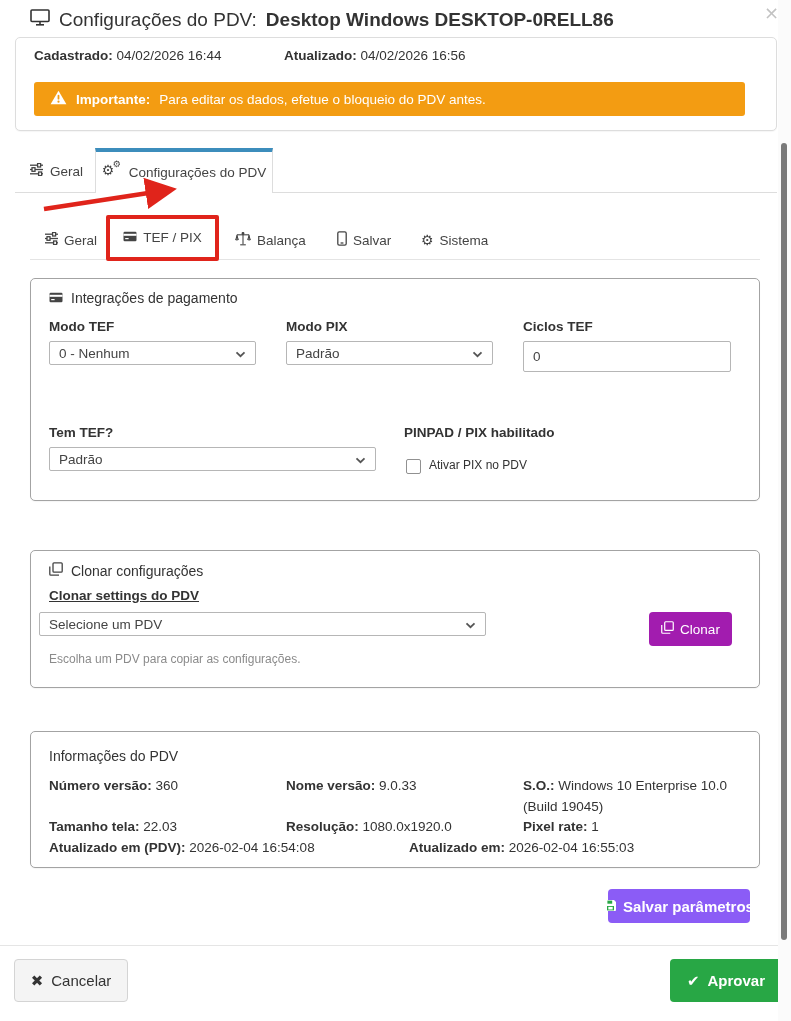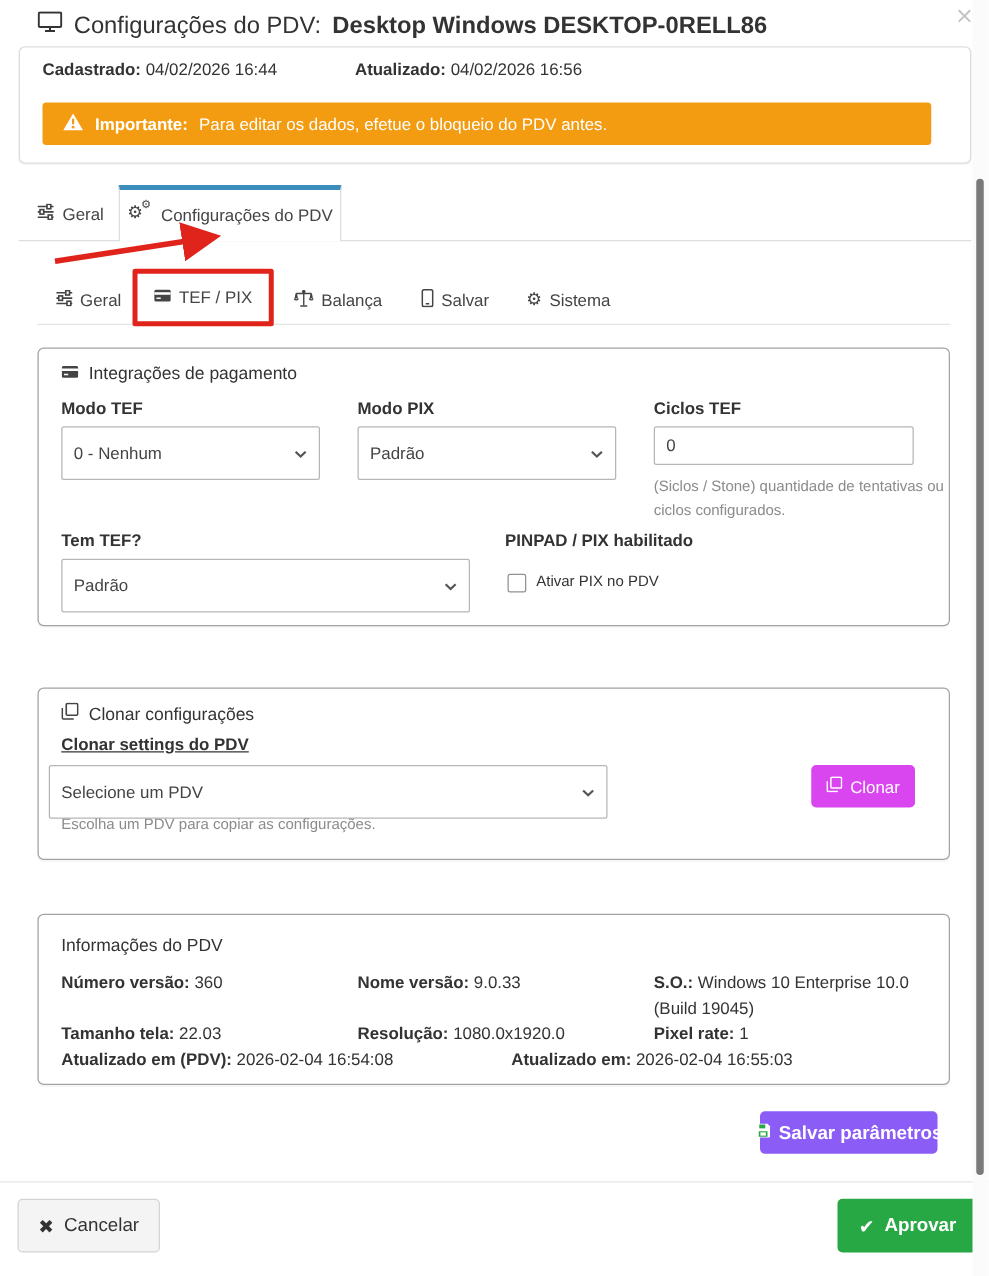--- a/index.html
+++ b/index.html
@@ -38,21 +38,21 @@
   .itab-geral { left:45px; } .itab-balanca { left:235px; } .itab-totem { left:337px; } .itab-sistema { left:421px; }
   .itab-active { position:absolute; left:110px; top:217px; width:105px; height:41px; background:#fff;
       display:flex; align-items:center; justify-content:center; gap:6px; font-size:13.5px; color:#444; z-index:3; cursor:pointer; }
   .inner-underline { position:absolute; left:30px; top:259px; width:730px; height:1px; background:#e4e4e4; z-index:1; }
   .red-rect { position:absolute; left:106px; top:215px; width:113px; height:46px; border:4px solid #e0241b; border-radius:2px; z-index:4; pointer-events:none; }
   .anno-svg { position:absolute; left:0; top:0; z-index:5; pointer-events:none; }
 
   
   .card-title { position:absolute; left:18px; top:11px; display:flex; align-items:center; gap:8px; font-size:14px; color:#333; }
   .f-label { position:absolute; font-weight:700; font-size:13.5px; color:#333; white-space:nowrap; }
-  .sel { position:absolute; height:43px; border:1px solid #b6b6b6; border-radius:2px; background:#fff;
+  .sel { position:absolute; height:24px; border:1px solid #b6b6b6; border-radius:2px; background:#fff;
          display:flex; align-items:center; justify-content:space-between; padding:0 9px; font-size:13.5px; color:#444; cursor:pointer;gap:24px; }
   .inp { position:absolute; height:31px; border:1px solid #b6b6b6; border-radius:2px; padding:0 9px;
          font-size:13.5px; color:#444; font-family:inherit; background:#fff; }
   .help { position:absolute; font-size:12px; color:#8b8b8b; line-height:1.55; }
 
   .card-pay { left:30px; top:278px; width:730px; height:223px; }
   .lbl-modo-tef { left:18px; top:40px; } .lbl-modo-pix { left:255px; top:40px; } .lbl-ciclos { left:492px; top:40px; }
   .sel-modo-tef { left:18px; top:62px; width:207px; } .sel-modo-pix { left:255px; top:62px; width:207px; }
   .inp-ciclos { left:492px; top:62px; width:208px; }
   .help-ciclos { left:492px; top:101px; width:235px; }
@@ -61,21 +61,21 @@
   .cbx { position:absolute; left:375px; top:180px; width:15px; height:15px; appearance:none; -webkit-appearance:none;
          border:1px solid #919191; border-radius:2px; background:#fff; cursor:pointer; }
   .cbx-label { position:absolute; left:398px; top:179px; font-size:12px; color:#333; }
 
   .card-clone { left:30px; top:550px; width:730px; height:138px; }
   .lbl-clone { left:18px; top:37px;text-decoration:underline; }
   .sel-clone { left:8px; top:61px; width:447px; }
   .help-clone { left:18px; top:99px; width:400px; }
   .btn { display:flex; align-items:center; justify-content:center; gap:6px; border:none; border-radius:4px;
          font-family:inherit; cursor:pointer; white-space:nowrap; }
-  .btn-clone { position:absolute; left:618px; top:61px; width:83px; height:34px; background:#d946ef; color:#fff; font-size:13.5px; }
+  .btn-clone { position:absolute; left:618px; top:61px; width:83px; height:34px; background:#a21caf; color:#fff; font-size:13.5px; }
 
   .card-info { left:30px; top:731px; width:730px; height:137px; }
   .info-title { position:absolute; left:18px; top:16px; font-size:14px; color:#333; }
   .iv { line-height:1.55; white-space:normal; }
   .i-c1 { left:18px; } .i-c2 { left:255px; } .i-c3 { left:492px; width:230px; }
   .i-r1 { top:44px; } .i-r2 { top:85px; } .i-r3 { top:106px; }
   .i-r3b { left:378px; top:106px; }
 
   .btn-save { position:absolute; left:608px; top:889px; width:142px; height:34px; background:#8b5cf6; color:#fff; font-size:15px; font-weight:700; }
 
@@ -238,21 +238,20 @@
             <path d="M1.5 1.4 L5.5 5.2 L9.5 1.4"></path>
           </svg></span>
     </div>
     <div class="sel sel-modo-pix">
       <span>Padrão</span>
       <span><svg width="11" height="7" viewBox="0 0 11 7" fill="none" stroke="#555" stroke-width="1.8">
             <path d="M1.5 1.4 L5.5 5.2 L9.5 1.4"></path>
           </svg></span>
     </div>
     <input class="inp inp-ciclos" value="0" style="">
-    <div class="help help-ciclos">(Siclos / Stone) quantidade de tentativas ou ciclos configurados.</div>
 
     <span class="f-label lbl-tem-tef">Tem TEF?</span>
     <span class="f-label lbl-pinpad">PINPAD / PIX habilitado</span>
     <div class="sel sel-tem-tef">
       <span>Padrão</span>
       <span><svg width="11" height="7" viewBox="0 0 11 7" fill="none" stroke="#555" stroke-width="1.8">
             <path d="M1.5 1.4 L5.5 5.2 L9.5 1.4"></path>
           </svg></span>
     </div>
     <input type="checkbox" class="cbx" style="">

